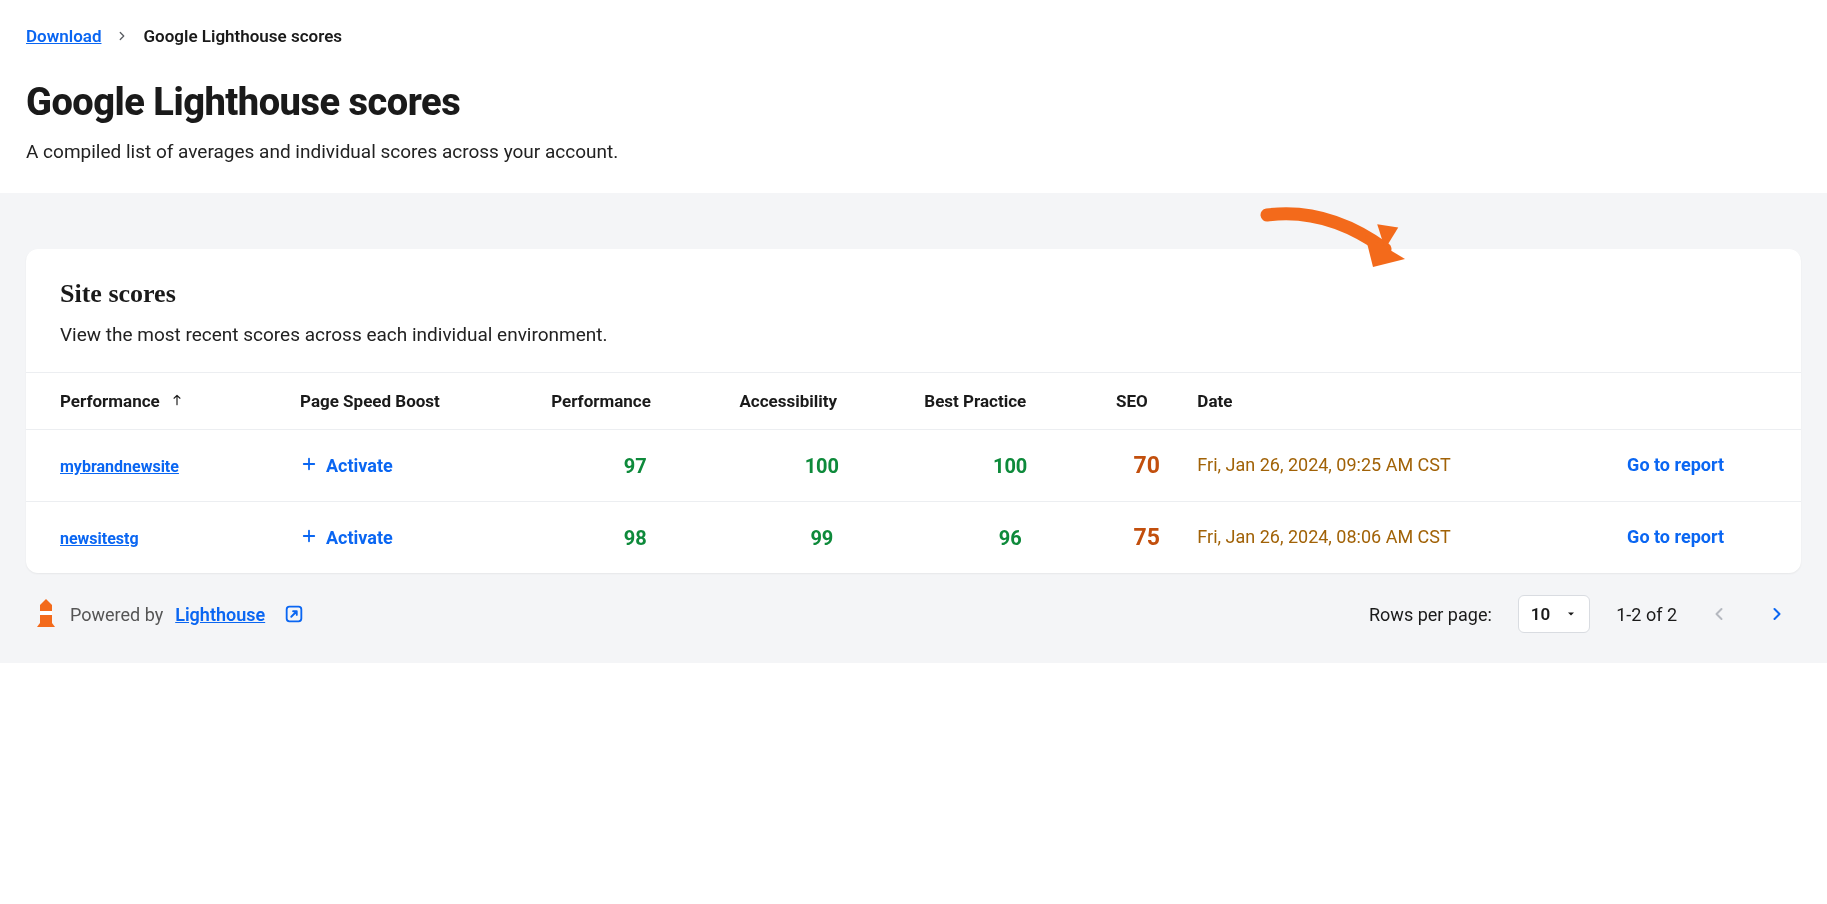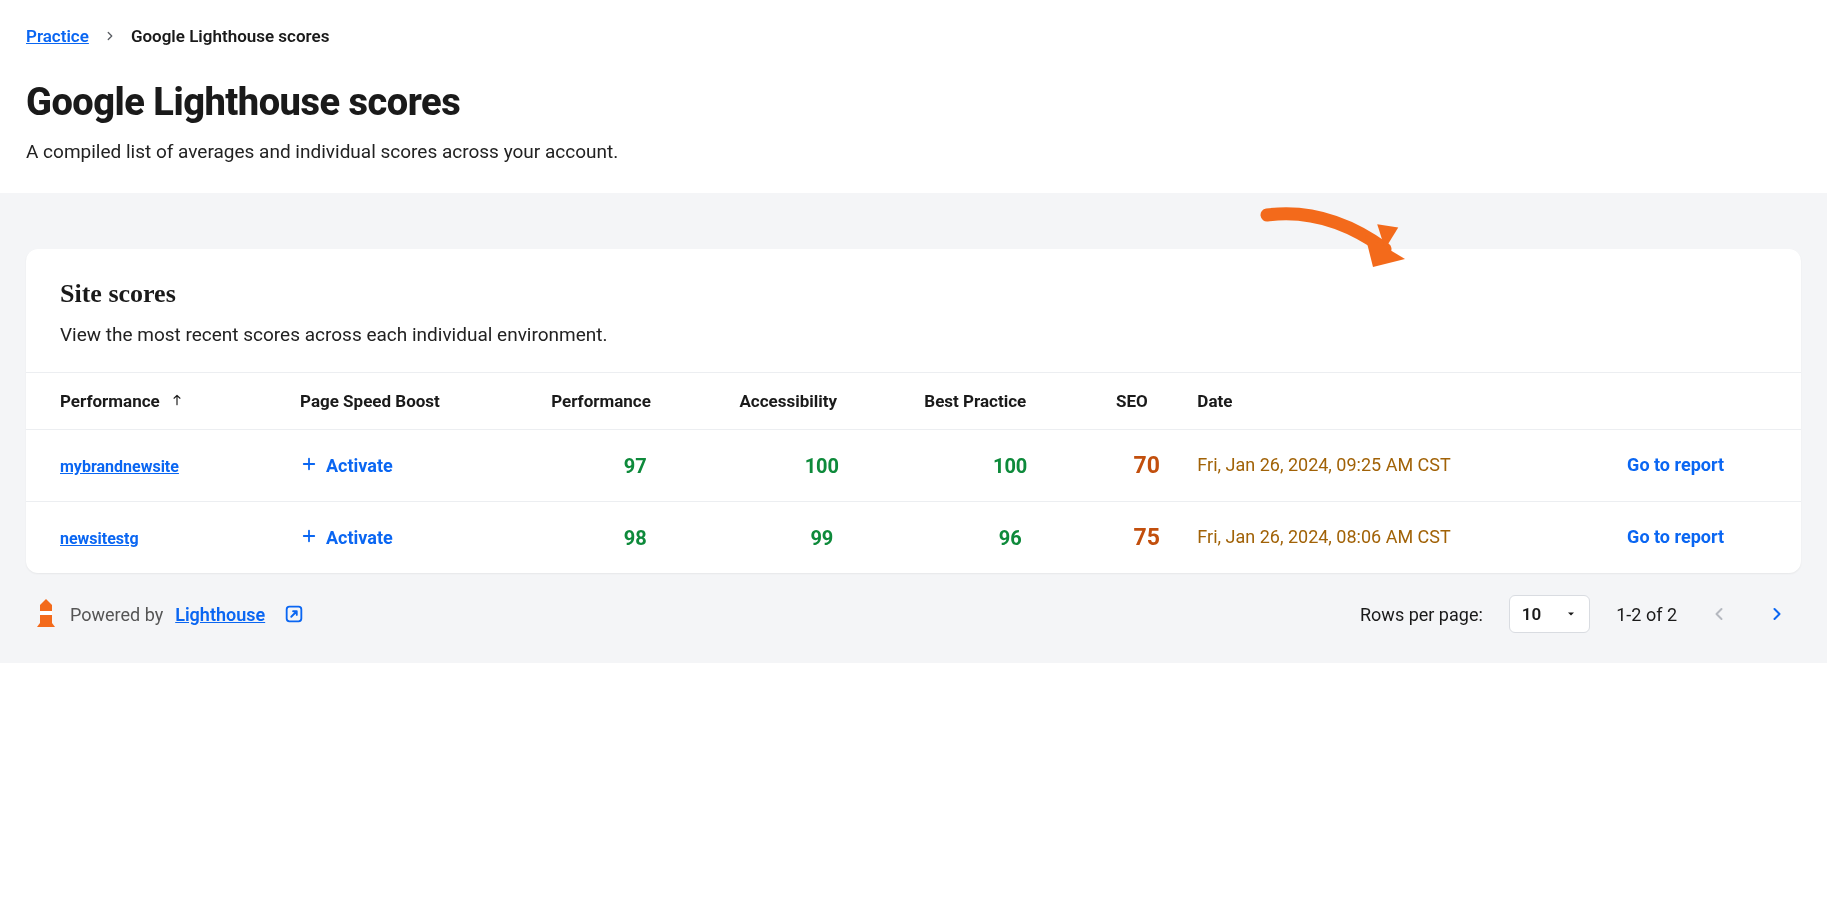--- a/index.html
+++ b/index.html
@@ -182,36 +182,36 @@
     font-size:18px;
     color:#1a1a1a;
   }
   .rows-select {
     background:#fff;
     border:1px solid #d9dce1;
     border-radius:6px;
     padding:8px 12px;
     display:inline-flex;
     align-items:center;
-    gap:24px;
+    gap:15px;
     font-size:17px;
     font-weight:600;
     cursor:pointer;
   }
   .pager-btn { cursor:pointer; padding:6px; display:inline-flex; }
   .pager-btn.disabled svg path { stroke:#b5b9c0; }
   .pager-btn svg { width:20px; height:20px; }
   .pager-btn.next svg path { stroke:#0a66f2; }
 </style>
 </head>
 <body>
 
 <div class="header-section">
   <div class="breadcrumb">
-    <a href="#">Practice</a>
+    <a href="#">Download</a>
     <span class="sep">
       <svg width="14" height="14" viewBox="0 0 24 24" fill="none">
           <path d="M9 6l6 6-6 6" stroke="#5a5d63" stroke-width="2.2" stroke-linecap="round" stroke-linejoin="round"></path>
         </svg>
     </span>
     <span class="current">Google Lighthouse scores</span>
   </div>
   <h1 class="page-title">Google Lighthouse scores</h1>
   <p class="page-sub">A compiled list of averages and individual scores across your account.</p>
 </div>

